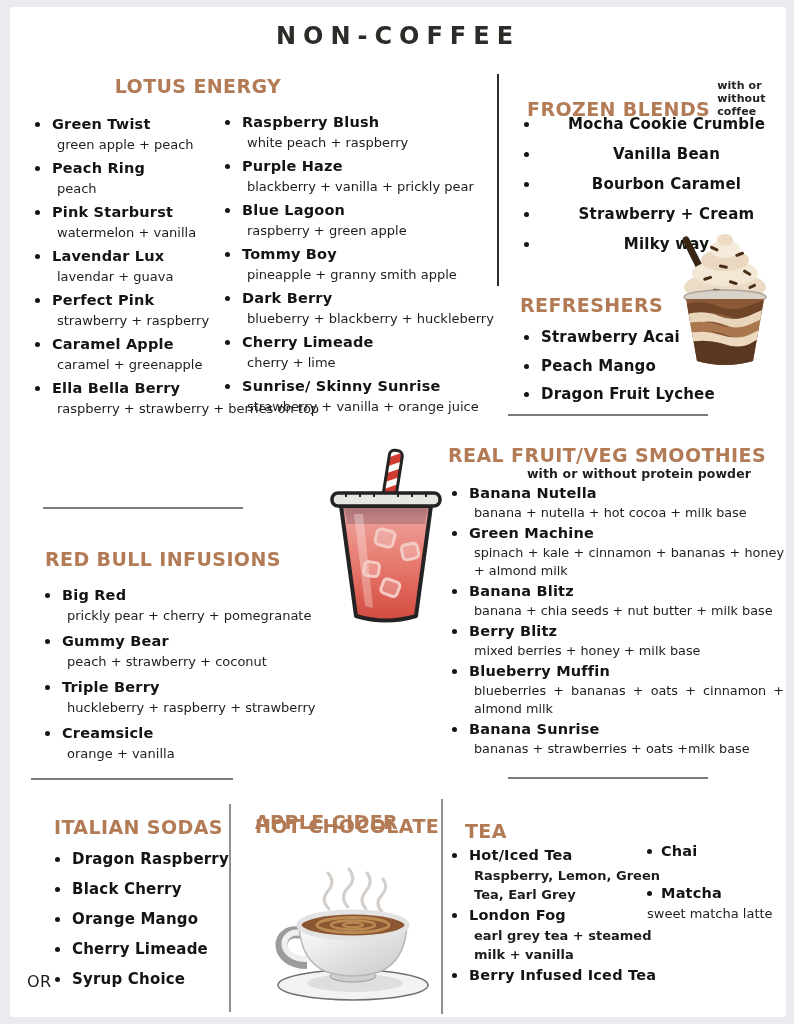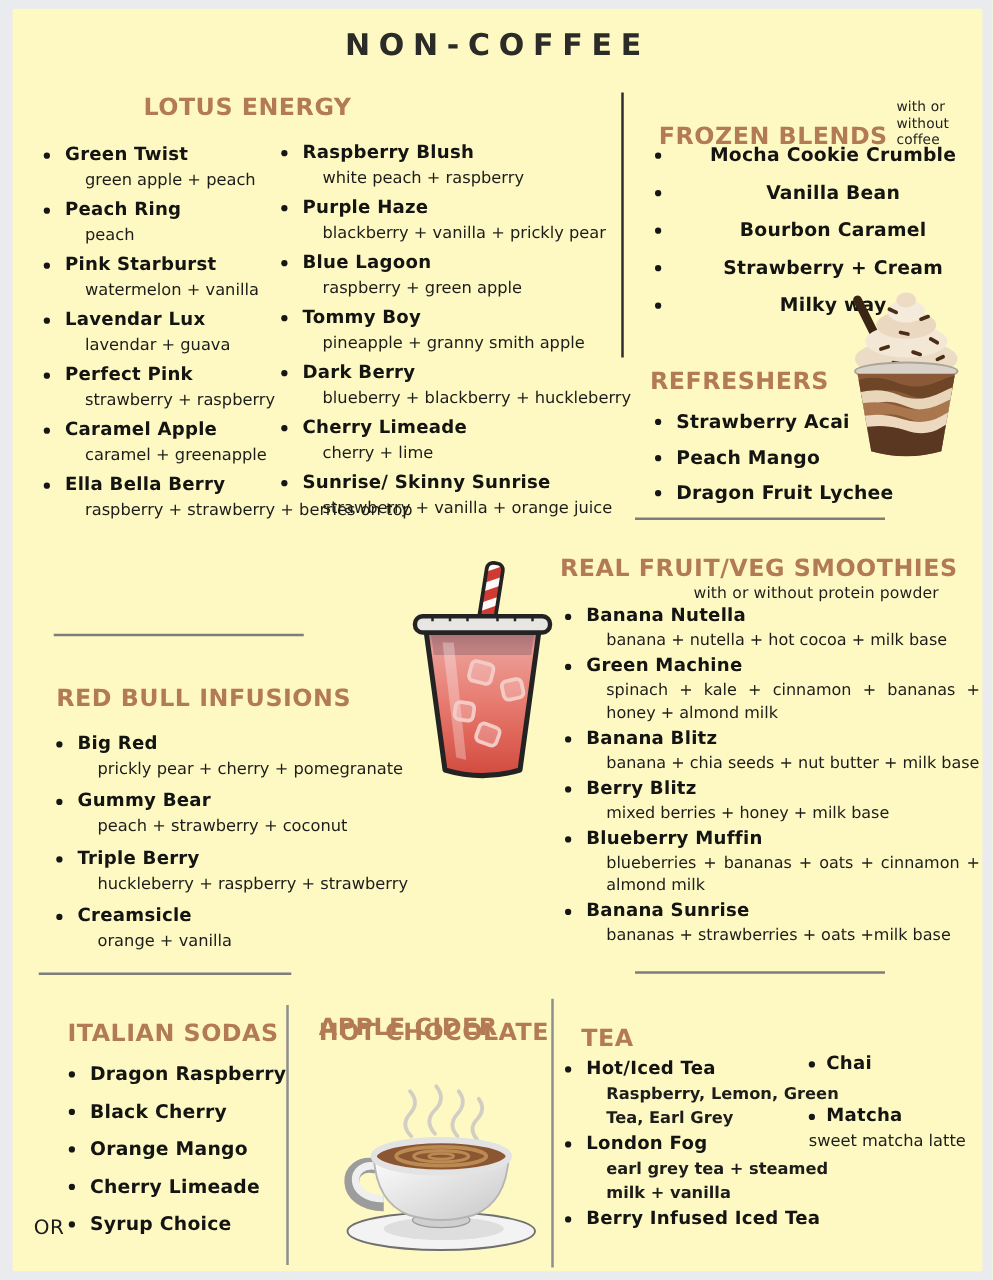--- a/index.html
+++ b/index.html
@@ -4,41 +4,41 @@
 <style>
   html,body{margin:0;padding:0;}
   body{
     width:794px;height:1024px;position:relative;overflow:hidden;
     background:#e9ebee;
     font-family:"DejaVu Sans","Liberation Sans",sans-serif;
     color:#1b1b19;
   }
   .page{
     position:absolute;left:10px;top:7px;width:776px;height:1010px;
-    background:#fef9c3;border-radius:2px;
+    background:#ffffff;border-radius:2px;
   }
   .abs{position:absolute;}
 
   .page-title{
     left:0;top:15px;width:776px;text-align:center;
     font-size:24px;font-weight:700;letter-spacing:7px;color:#2b2b27;
   }
   .sec-h{
     font-size:19px;font-weight:700;letter-spacing:.4px;color:#b37b55;white-space:nowrap;
   }
-  .sub-note{font-size:11px;font-weight:400;color:#222220;letter-spacing:.1px;}
+  .sub-note{font-size:11px;font-weight:700;color:#222220;letter-spacing:.1px;}
 
   
   .mi{position:relative;padding-left:19px;margin-bottom:4px;}
   .mi::before{
     content:"";position:absolute;left:2px;top:8px;width:5px;height:5px;
     border-radius:50%;background:#161614;
   }
   .mi-name{font-weight:700;font-size:14.5px;line-height:21px;letter-spacing:.2px;color:#141412;}
-  .mi-desc{font-size:13px;line-height:19px;margin-left:16px;color:#1d1d1b;}
+  .mi-desc{font-size:13px;line-height:19px;margin-left:5px;color:#1d1d1b;}
   .plain{font-weight:700;font-size:15px;line-height:20px;letter-spacing:.2px;color:#141412;}
 
   
   .lotus-h{left:28px;top:68px;width:320px;text-align:center;}
   .lotus-c1{left:23px;top:107px;width:300px;}
   .lotus-c2{left:213px;top:105px;width:292px;}
 
   .vline-top{left:487px;top:67px;width:2px;height:212px;background:#2e2e2c;}
 
   .frozen-h{left:517px;top:72px;display:flex;align-items:flex-end;gap:7px;}

